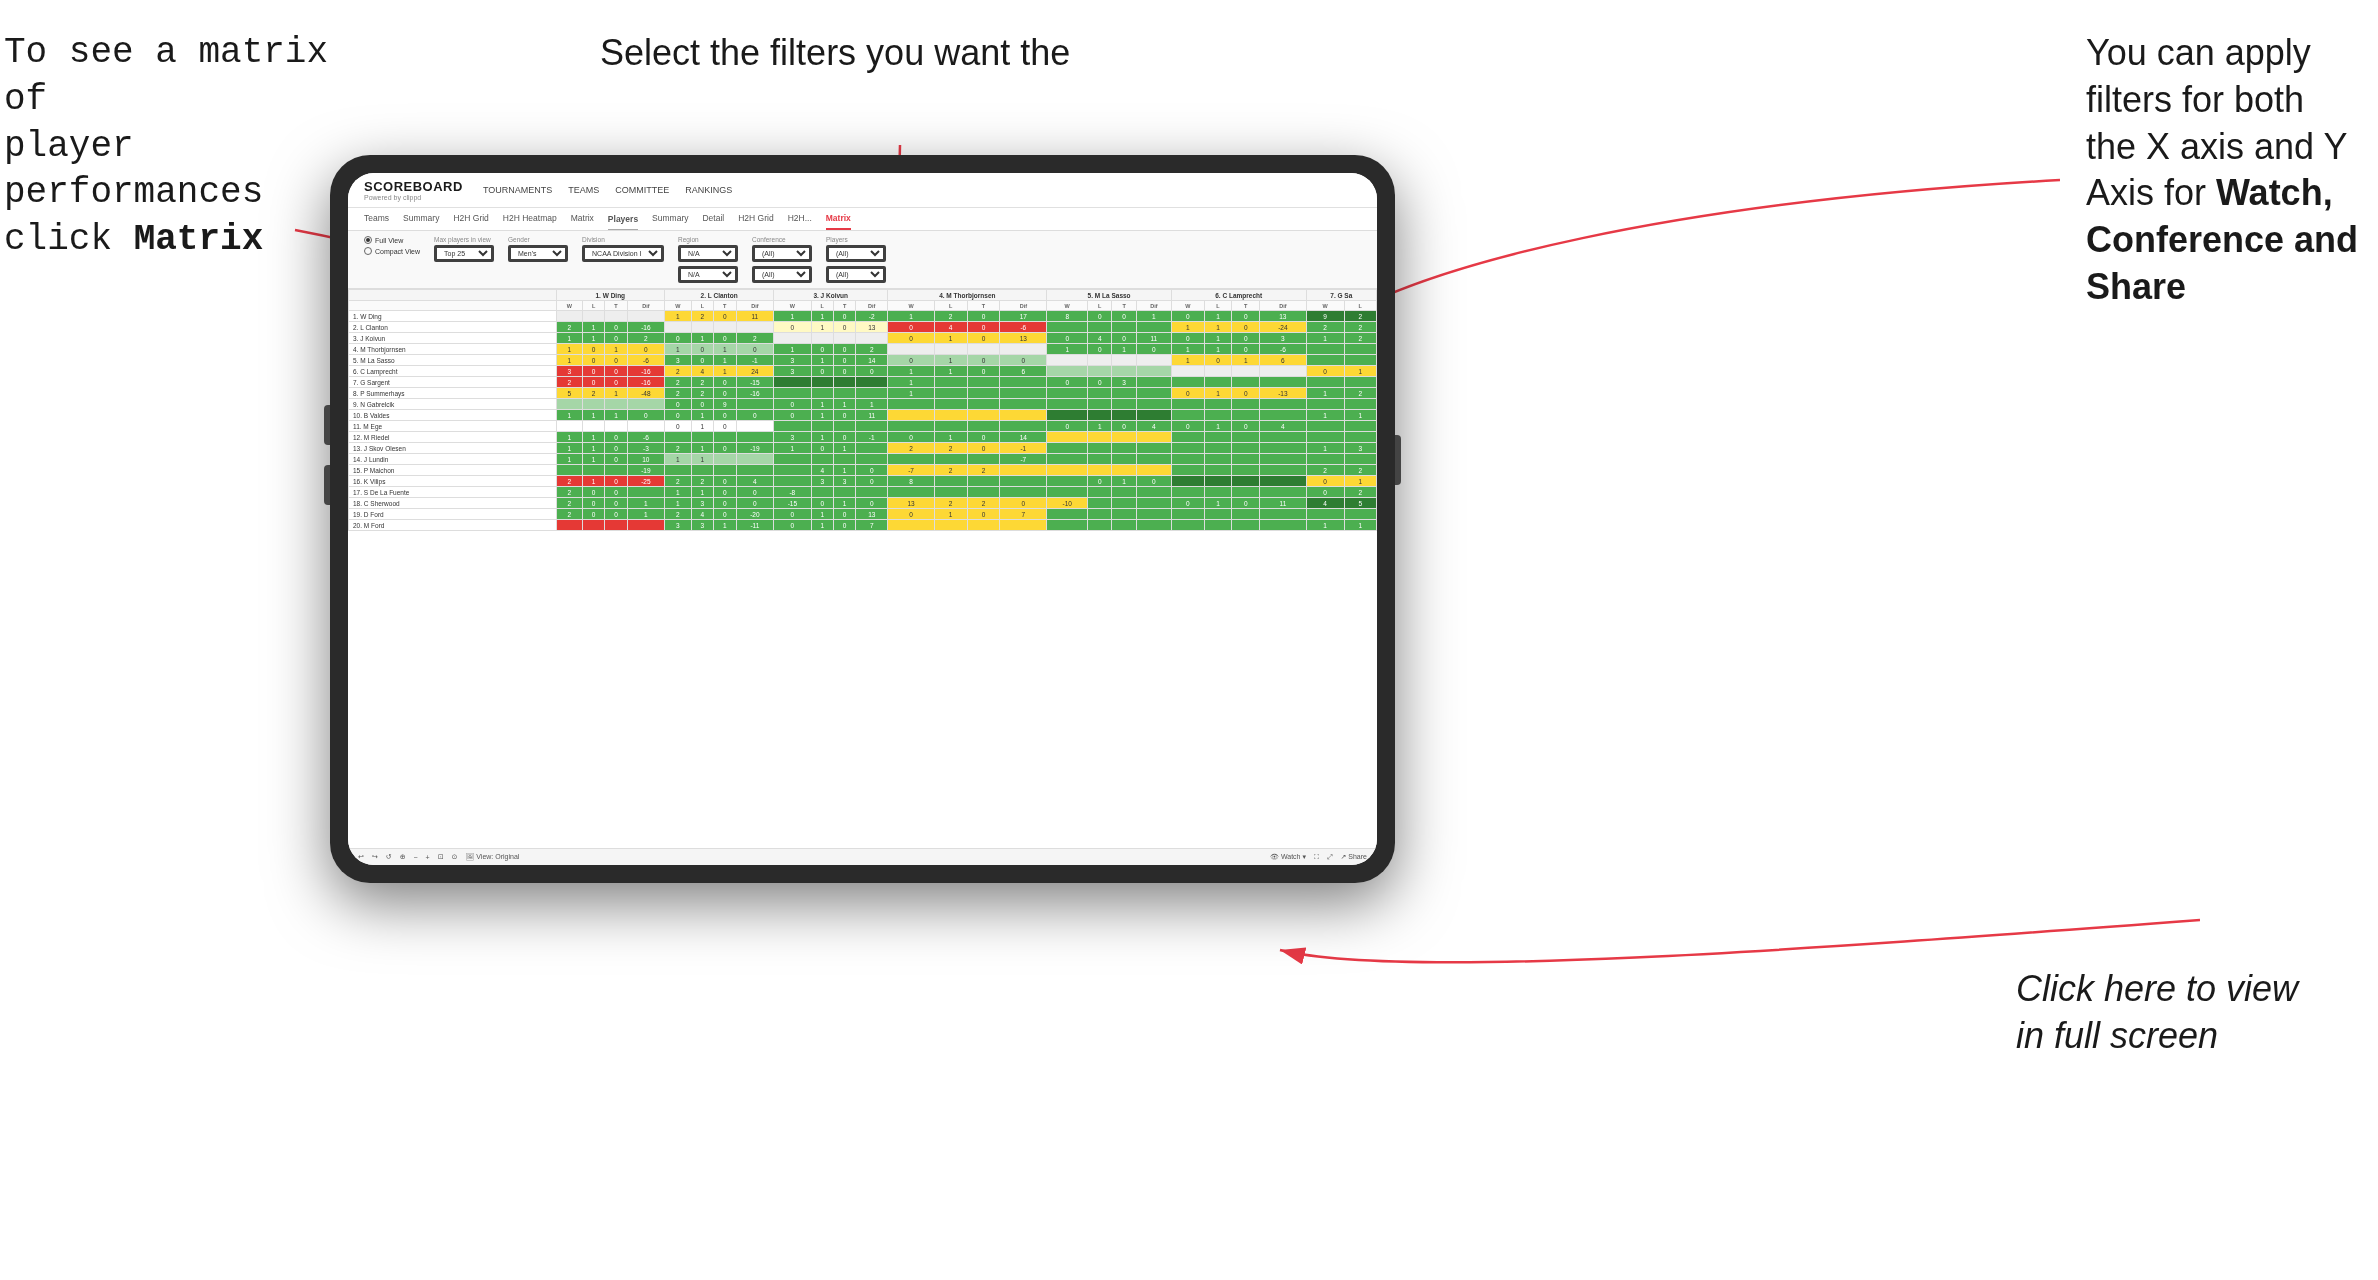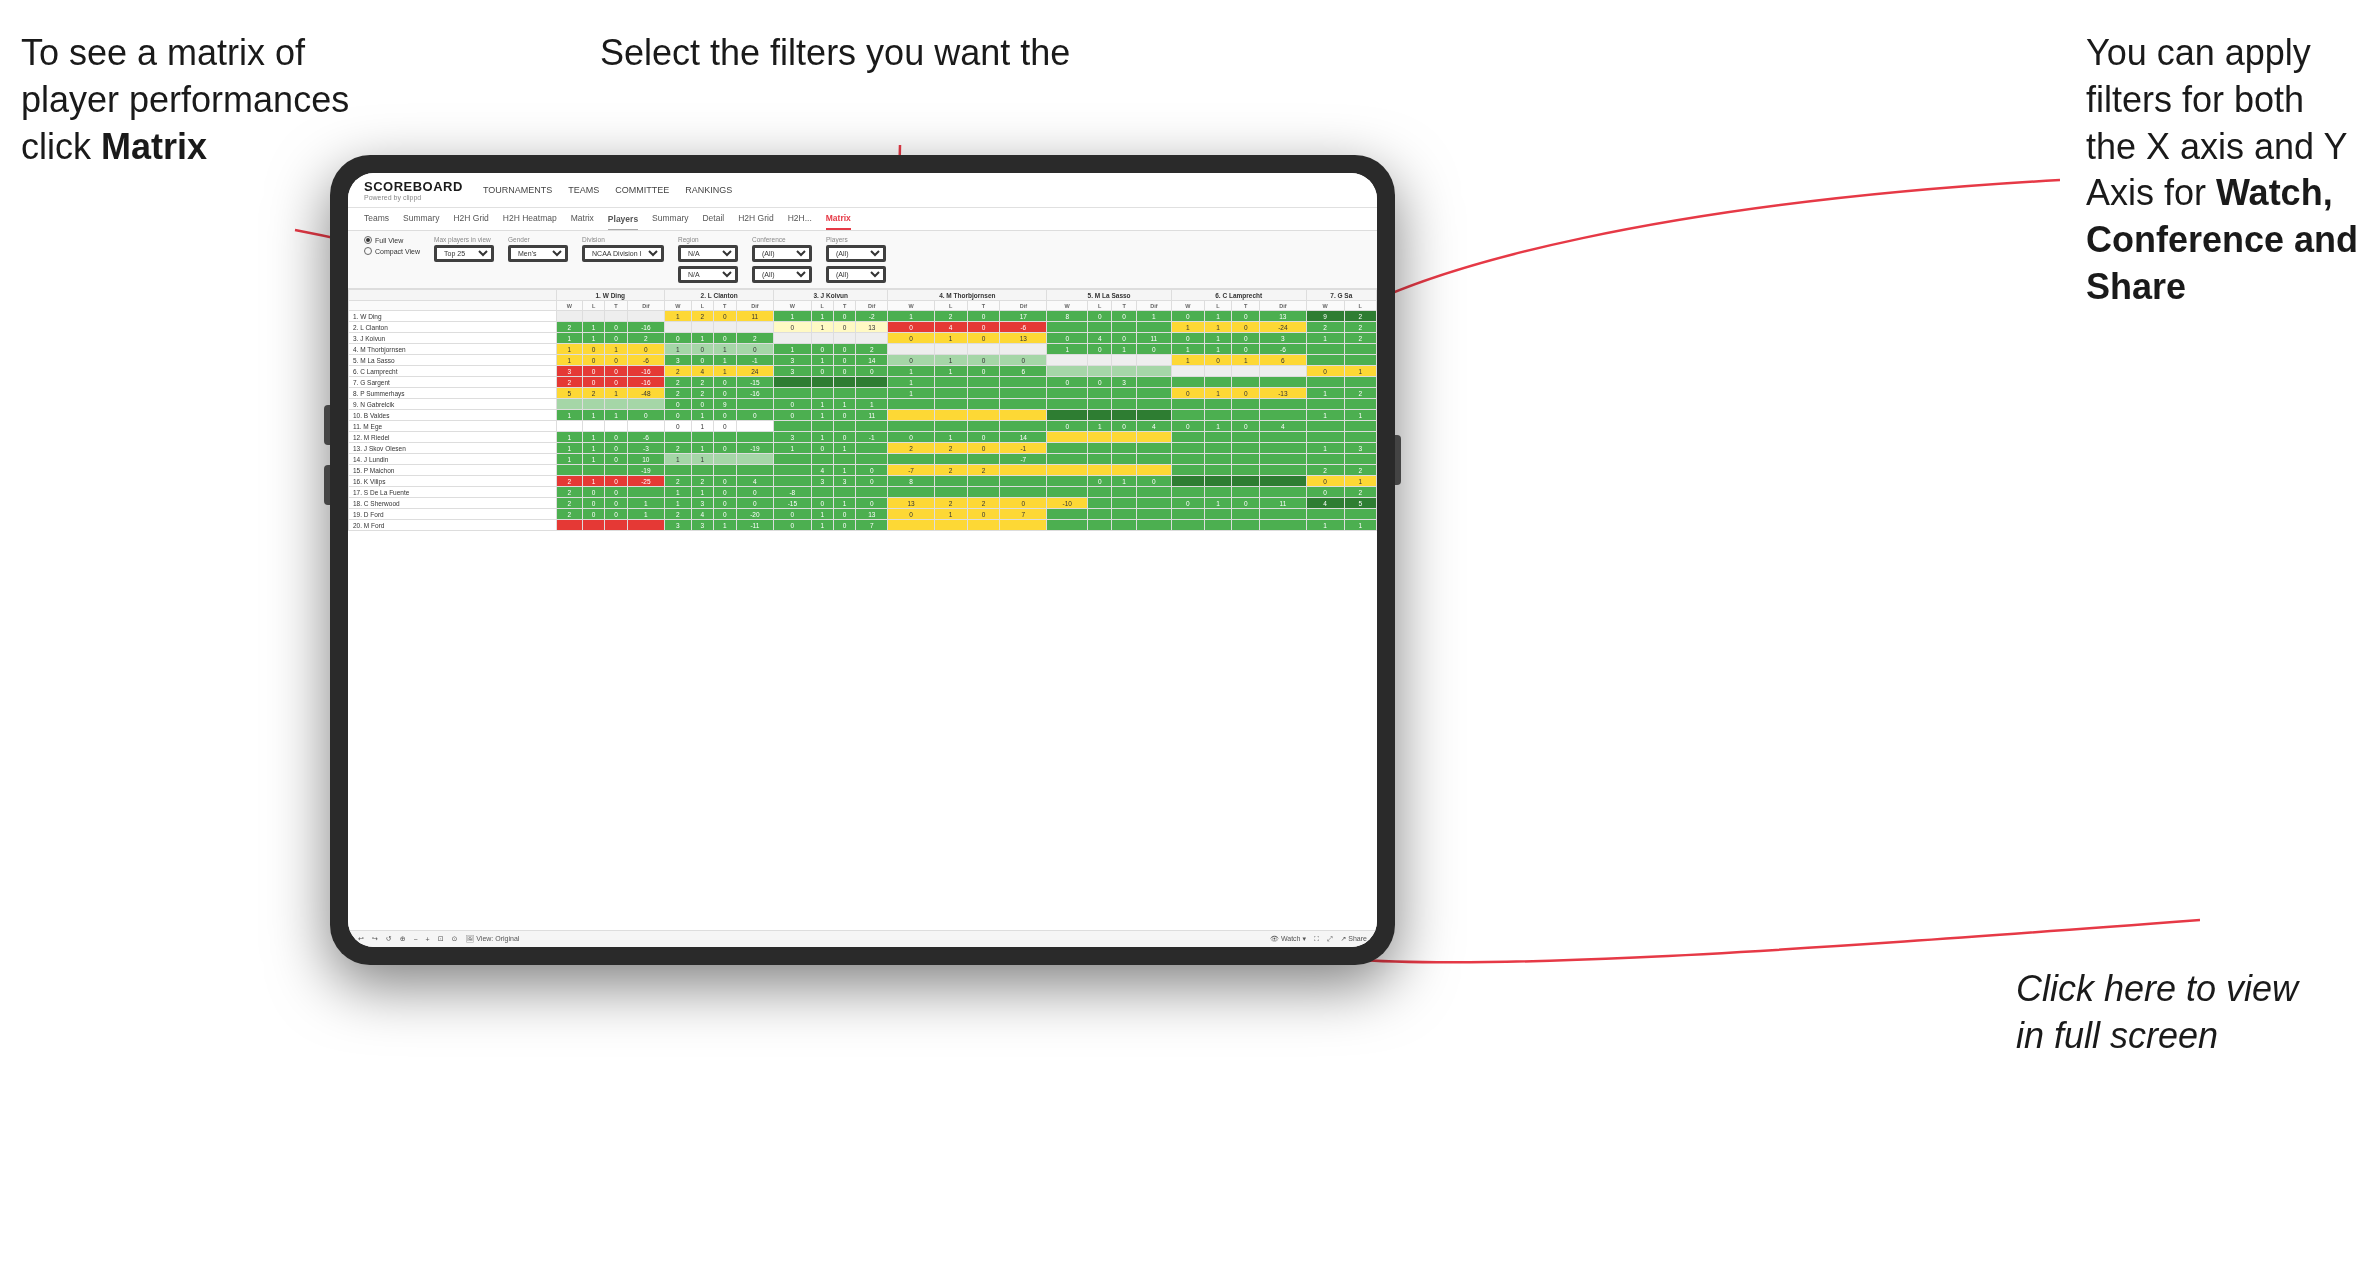--- a/index.html
+++ b/index.html
@@ -32,21 +32,21 @@
       height: 1280px;
       pointer-events: none;
     }
 
     
     .tablet {
       position: absolute;
       top: 155px;
       left: 330px;
       width: 1065px;
-      height: 810px;
+      height: 728px;
       background: #2a2a2a;
       border-radius: 40px;
       box-shadow: 0 20px 60px rgba(0,0,0,0.5);
       padding: 18px;
     }
 
     .tablet-screen {
       width: 100%;
       height: 100%;
       background: #ffffff;
@@ -283,21 +283,21 @@
 
     .screen-content {
       display: flex;
       flex-direction: column;
       height: 100%;
     }
   </style>
 </head>
 <body>
 
-<div class="annotation" style="top: 30px; left: 21px; max-width: 340px;">
+<div class="annotation" style="top: 30px; left: 4px; max-width: 340px; font-family: Liberation Mono, monospace;">
   To see a matrix of<br>
   player performances<br>
   click <strong>Matrix</strong>
 </div>
 
 <div class="annotation" style="top: 30px; left: 600px; max-width: 560px; text-align: left;">
   <span>Select the filters you want the</span><br>
 </div>
 
 <div class="annotation" style="top: 30px; right: 20px; max-width: 380px;">

